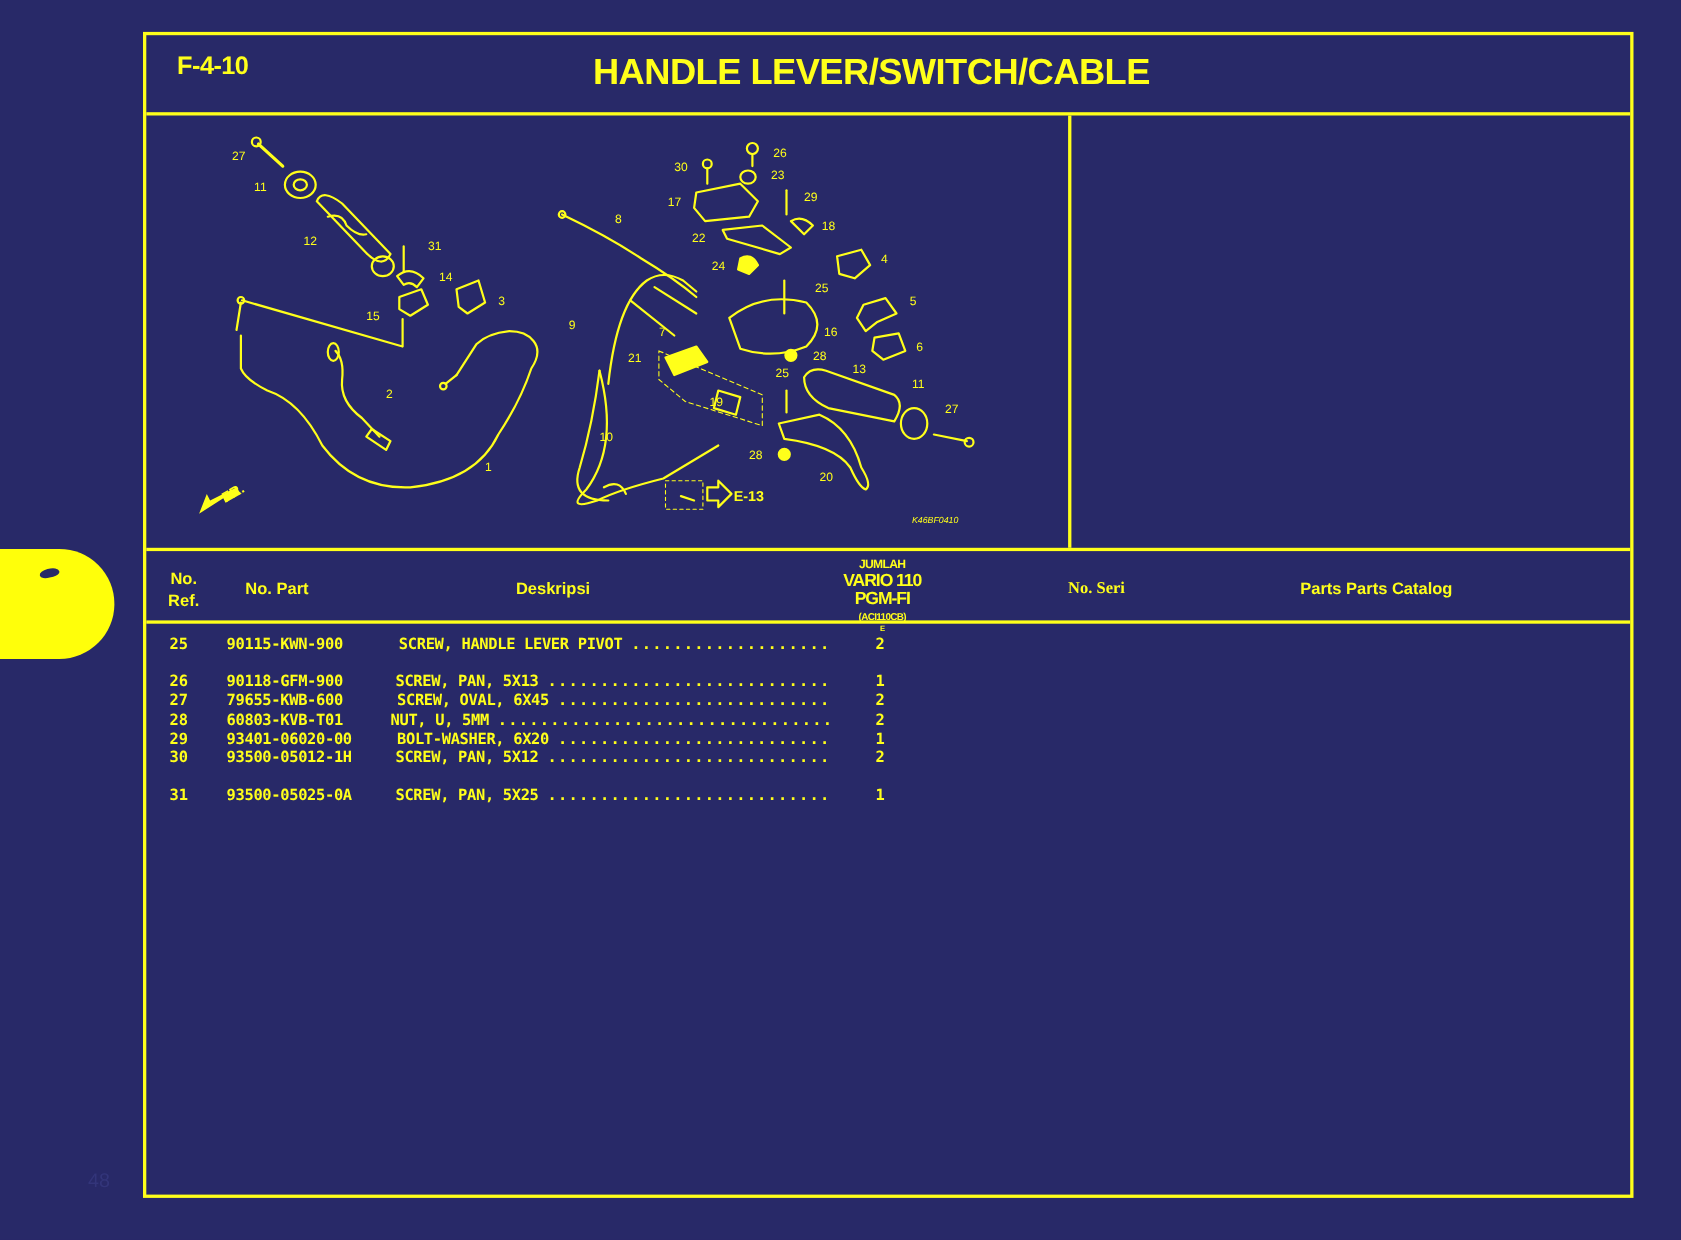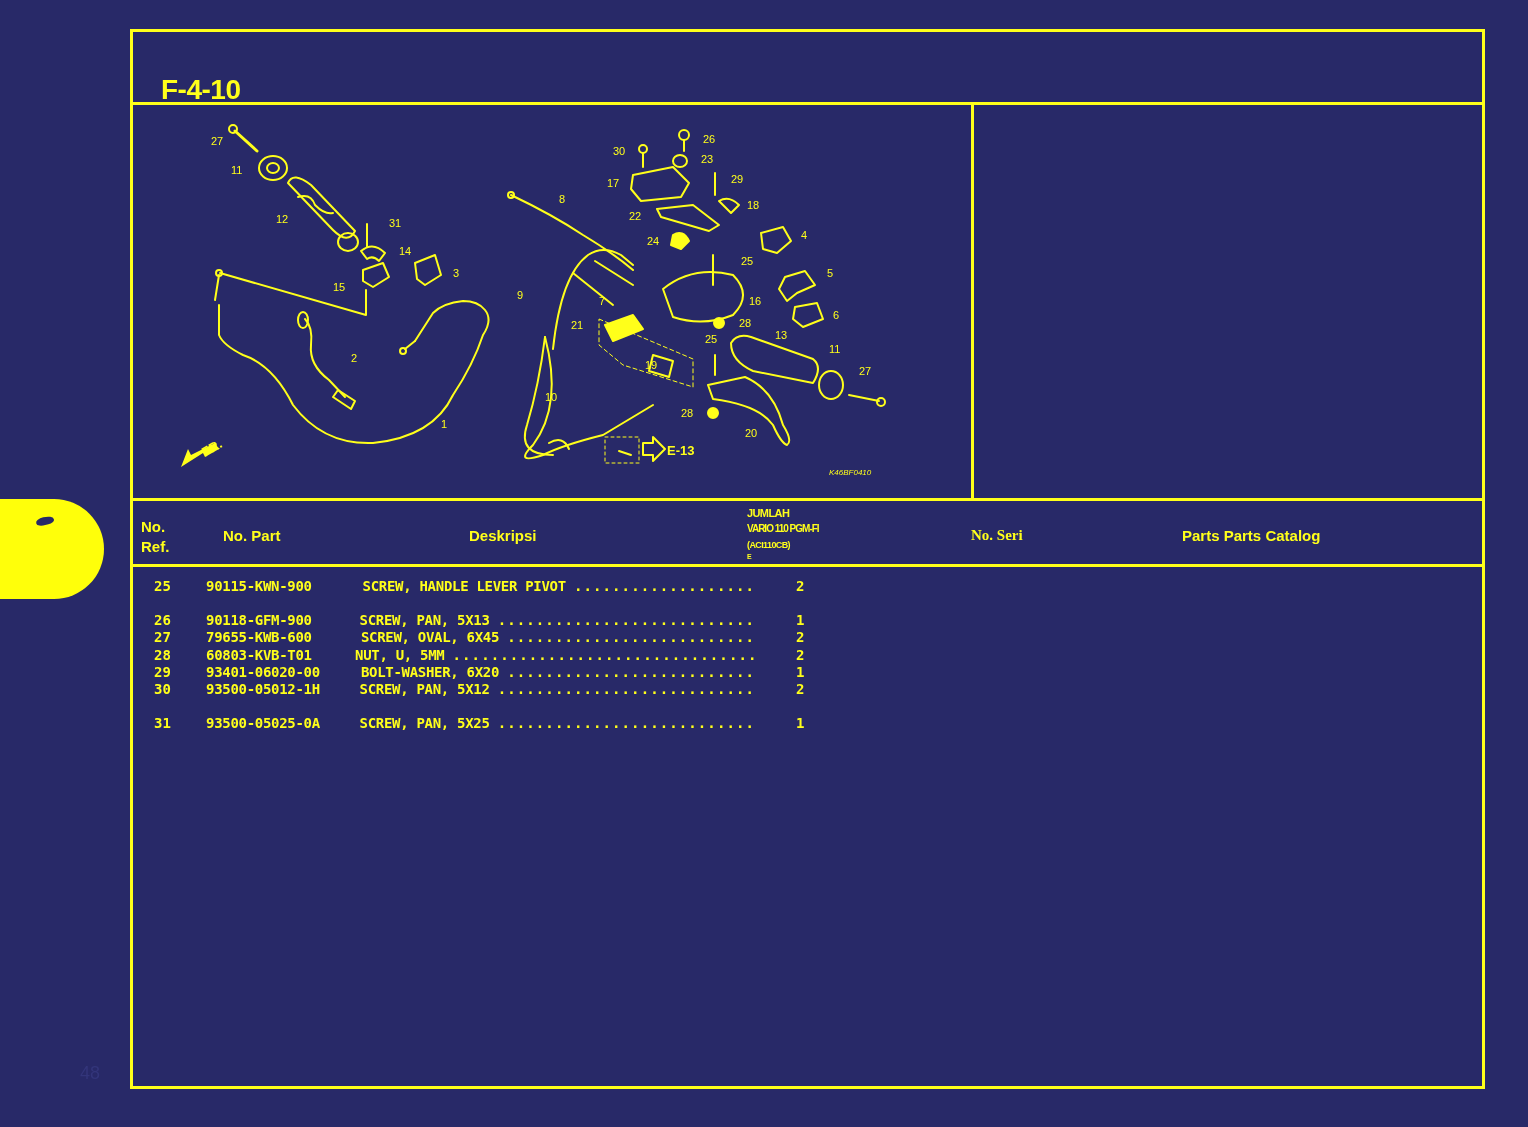--- a/index.html
+++ b/index.html
@@ -20,42 +20,42 @@
   }
   .frame {
     position:absolute; left:130px; top:29px; width:1349px; height:1054px;
     border:3px solid #ffff1a; box-sizing:content-box;
   }
   .hdr {
     position:absolute; left:0; top:0; width:100%; height:70px;
     border-bottom:3px solid #ffff1a;
   }
   .hdr-code {
-    position:absolute; left:28px; top:14px; font-size:28px; font-weight:bold; letter-spacing:-0.5px;margin-top:28px;
+    position:absolute; left:28px; top:14px; font-size:23px; font-weight:bold; letter-spacing:-0.5px;
   }
   .hdr-title {
     position:absolute; left:406px; top:14px; font-size:33px; font-weight:bold; letter-spacing:-0.5px;
   }
   .diagram-area {
     position:absolute; left:0; top:73px; width:838px; height:393px;
     border-right:3px solid #ffff1a;
   }
   .diagram-area svg { position:absolute; left:0; top:0; }
   .right-blank { position:absolute; left:841px; top:73px; width:508px; height:393px; }
   .thead {
     position:absolute; left:0; top:466px; width:100%; height:63px;
     border-top:3px solid #ffff1a; border-bottom:3px solid #ffff1a;
   }
-  .th { position:absolute; font-weight:bold; font-size:15px; }
+  .th { position:absolute; font-weight:bold; font-size:15px; text-align:center; }
   .th-ref { left:8px; top:16px; width:52px; line-height:20px; }
   .th-part { left:90px; top:26px; }
   .th-desc { left:336px; top:26px; }
   .th-qty { left:614px; top:4px; width:110px; line-height:16px; font-size:11px; letter-spacing:-0.6px; }
   .th-qty .s1 { font-size:11px; }
-  .th-qty .s2 { font-size:10px; letter-spacing:-1px; }
+  .th-qty .s2 { font-size:16px; letter-spacing:-1px; }
   .th-qty .s3 { font-size:9px; }
   .th-qty .s4 { font-size:7px; line-height:8px; }
   .th-seri { left:838px; top:26px;font-family:Liberation Serif, serif; }
   .th-kode { left:1049px; top:26px; }
   .tbody {
     position:absolute; left:0; top:535px; width:100%;
     font-family:"DejaVu Sans Mono", monospace; font-size:14px; font-weight:bold; color:#ffff1a;
   }
   .row { position:absolute; left:0; width:100%; height:18px; white-space:nowrap; }
   .c-ref { position:absolute; left:21px; }
@@ -70,20 +70,21 @@
 <body>
 
 <div class="tab">
   <div class="tab-mark"></div>
 </div>
 <div class="page-num">48</div>
 
 <div class="frame">
   <div class="hdr">
     <div class="hdr-code">F-4-10</div>
+    <div class="hdr-title">HANDLE LEVER/SWITCH/CABLE</div>
   </div>
 
   <div class="diagram-area">
     <svg width="838" height="393" viewBox="0 0 838 393" fill="none" stroke="#ffff1a" stroke-width="2" stroke-linejoin="round" stroke-linecap="round">
 
       <g>
         <path d="M102 26 L124 46" stroke-width="3"></path>
         <circle cx="100" cy="24" r="4"></circle>
         <ellipse cx="140" cy="63" rx="14" ry="12"></ellipse>
         <ellipse cx="140" cy="63" rx="6" ry="5"></ellipse>

